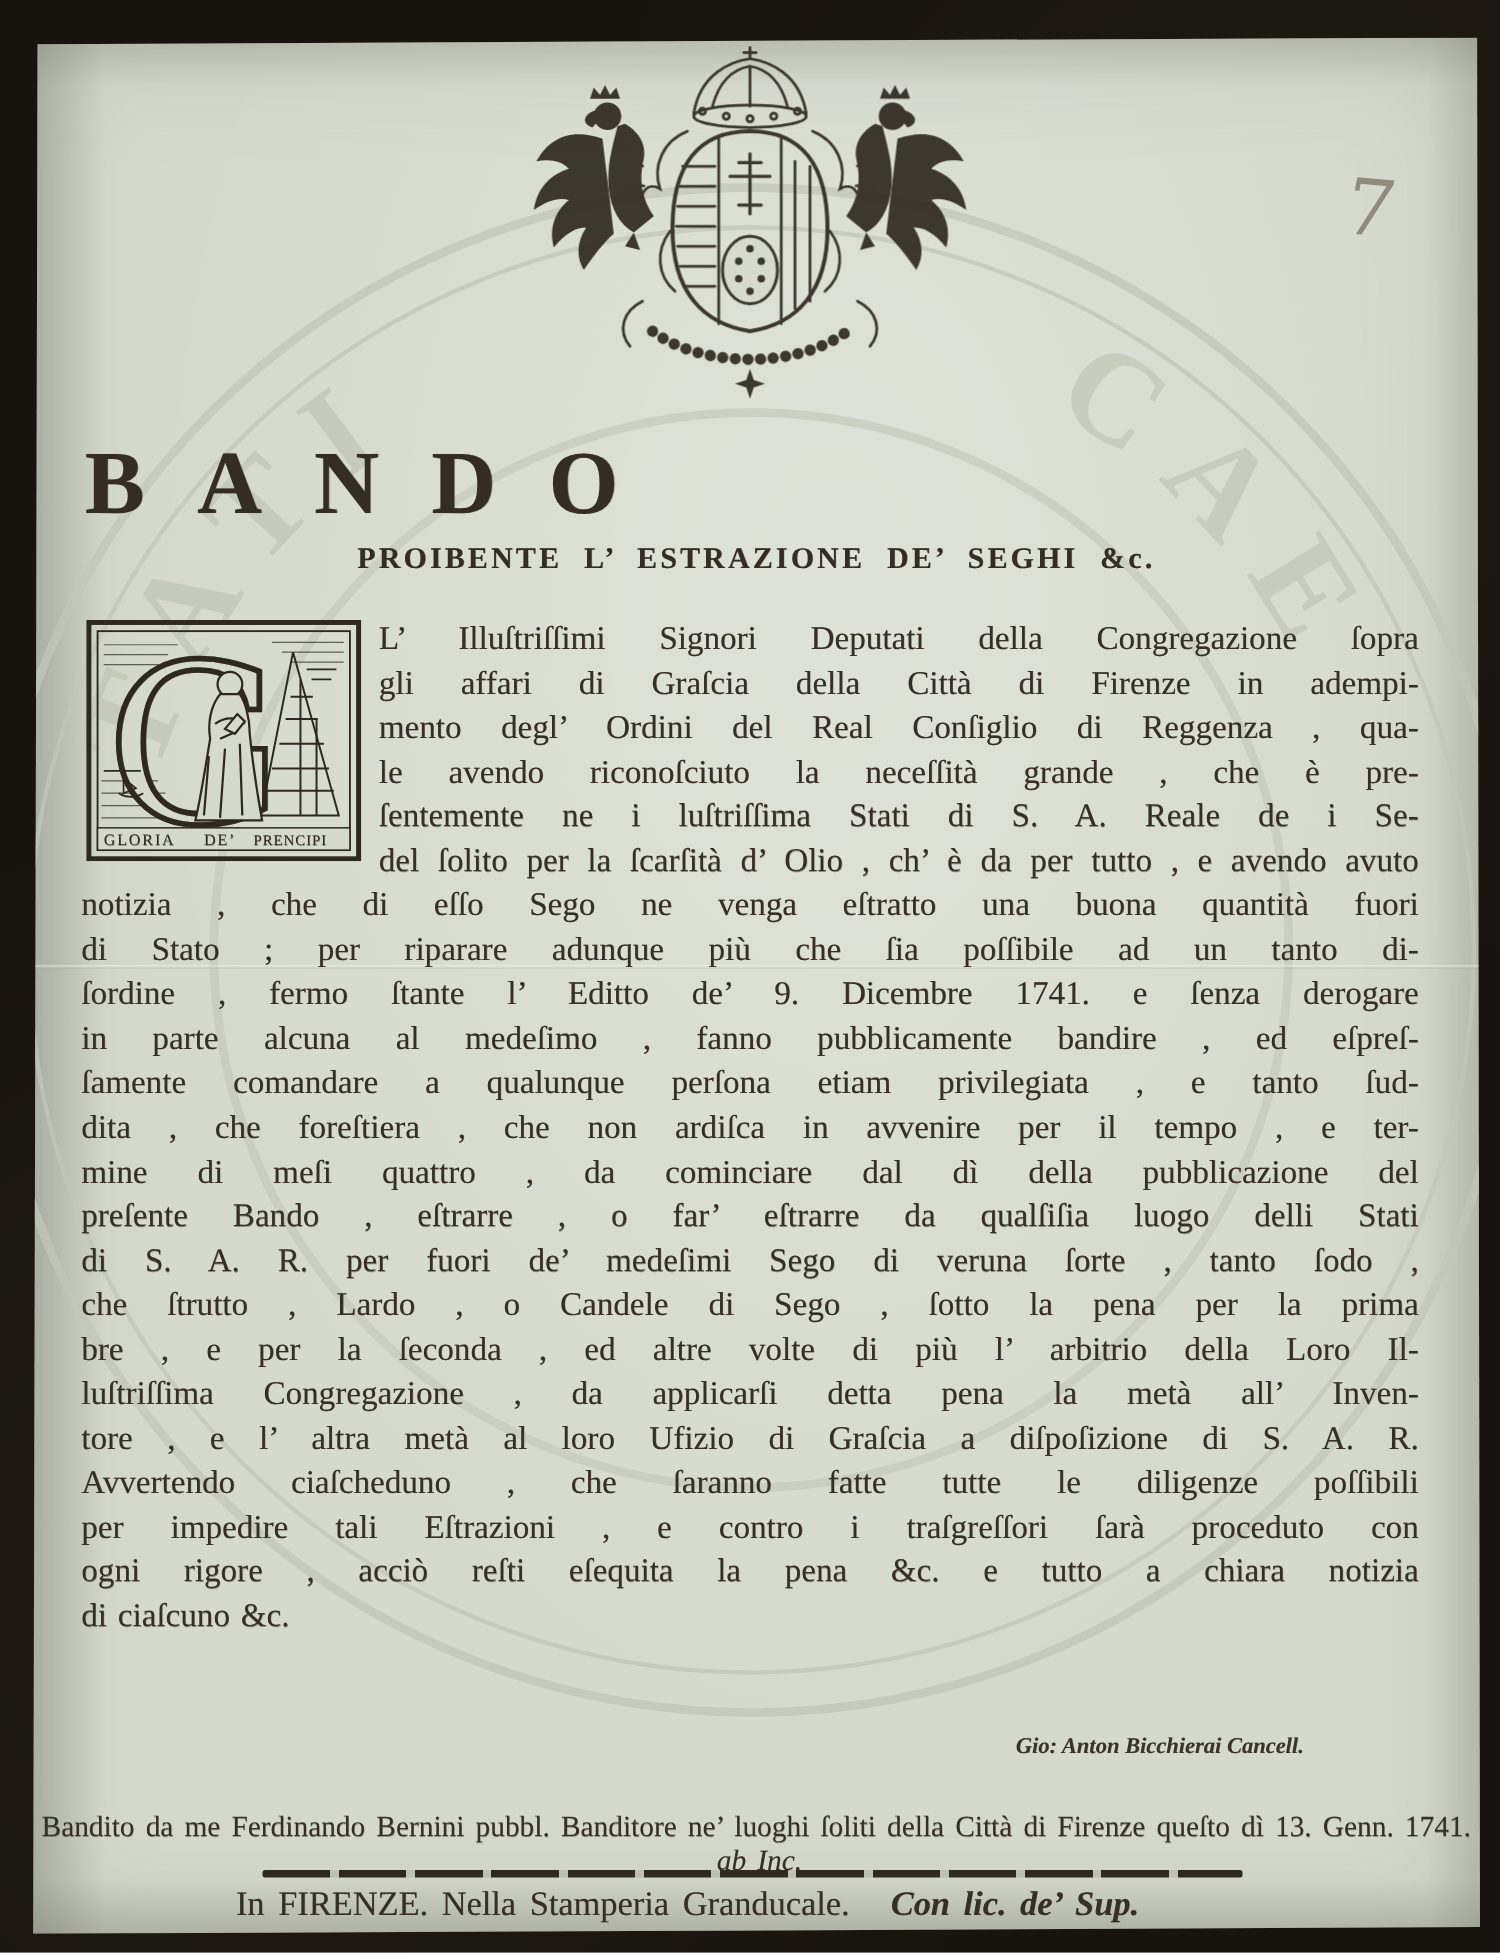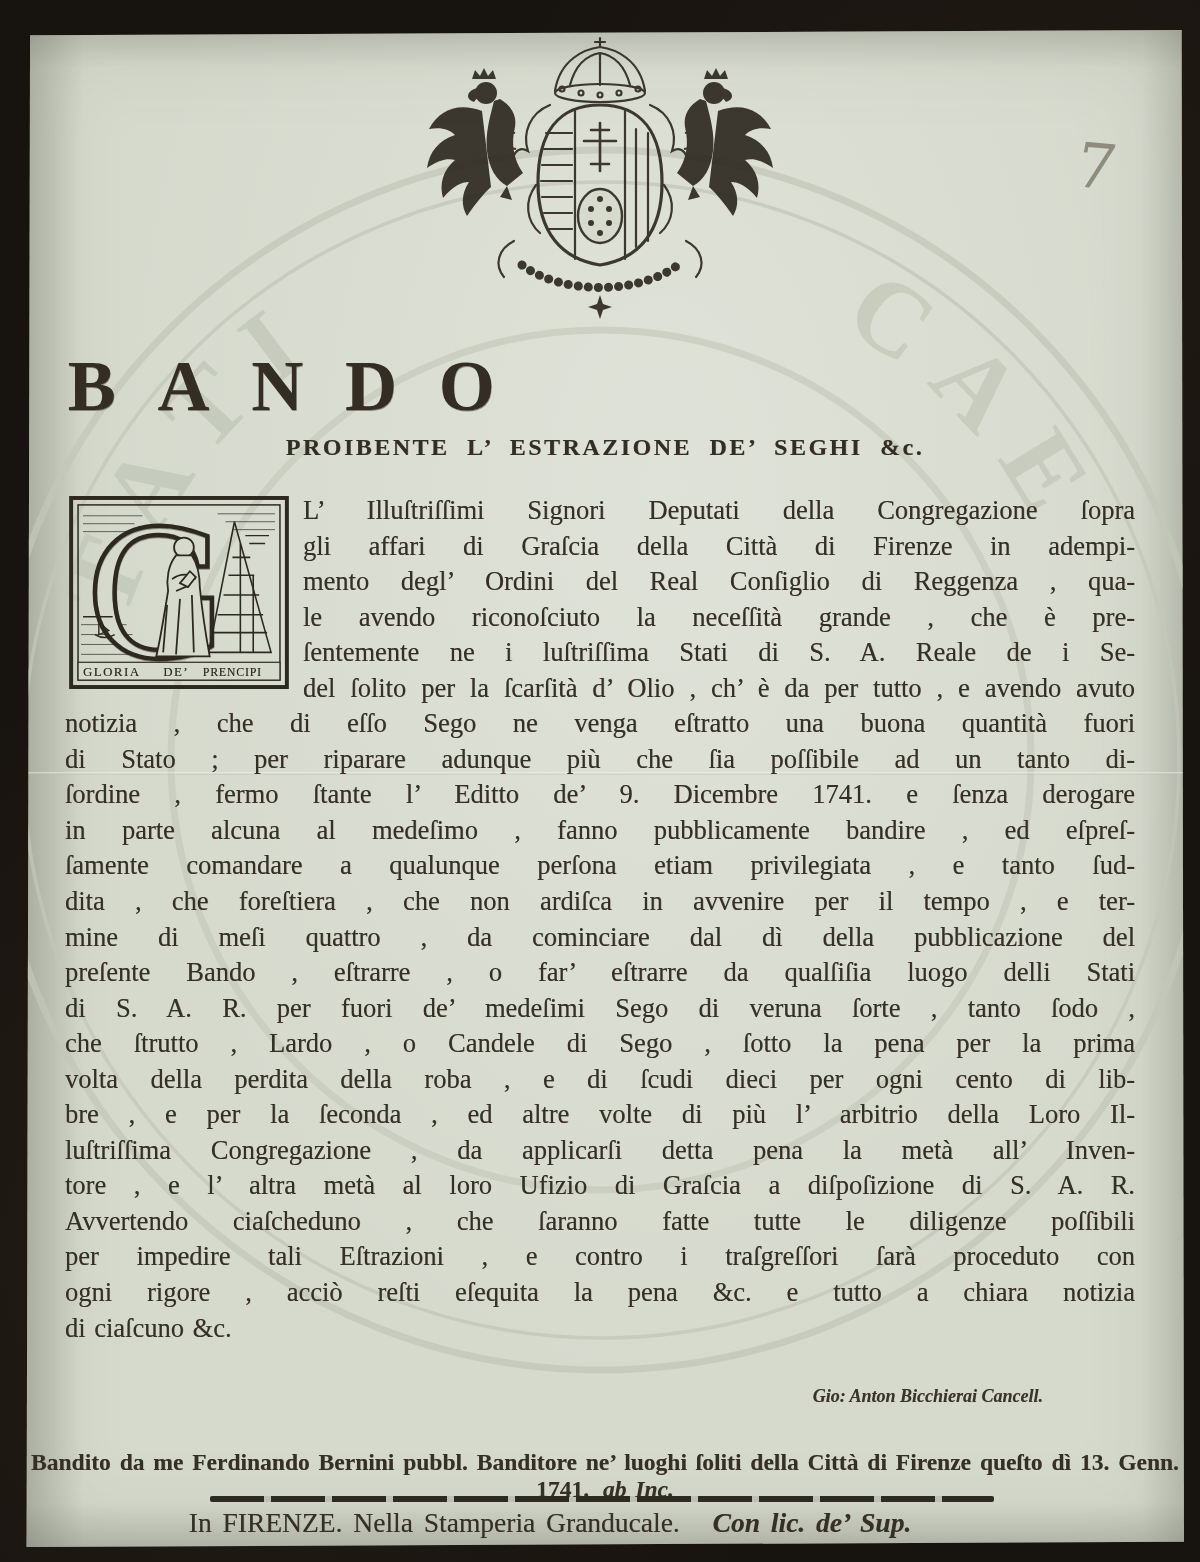--- a/index.html
+++ b/index.html
@@ -51,21 +51,20 @@
   .bl.last{text-align-last:left;}
   .signature{
     position:absolute;left:39px;top:1356px;width:1070px;box-sizing:border-box;
     padding-right:92px;text-align:right;font-style:italic;font-weight:bold;
     font-size:18px;color:#39332a;text-shadow:.3px .3px .5px rgba(48,42,32,.4);
   }
   .bandito{
     position:absolute;left:0;top:1419px;width:100%;text-align:center;
     font-size:23.5px;color:#362f25;word-spacing:3px;
     text-shadow:.3px .3px .4px rgba(48,42,32,.4);
-    font-weight:bold;
   }
   .bandito .it{font-style:italic;margin-left:5px;}
   .rule{
     position:absolute;left:184px;top:1466px;width:784px;height:6px;
     background:repeating-linear-gradient(90deg,
       #2f2a21 0px, #2f2a21 54px, rgba(47,42,33,.12) 54px, rgba(47,42,33,.12) 61px);
     border-radius:2px;
   }
   .imprint{
     position:absolute;left:0;top:1477px;width:100%;text-align:center;
@@ -214,21 +213,20 @@
     <div class="bl">notizia , che di eſſo Sego ne venga eſtratto una buona quantità fuori</div>
     <div class="bl">di Stato ; per riparare adunque più che ſia poſſibile ad un tanto di-</div>
     <div class="bl">ſordine , fermo ſtante l’ Editto de’ 9. Dicembre 1741. e ſenza derogare</div>
     <div class="bl">in parte alcuna al medeſimo , fanno pubblicamente bandire , ed eſpreſ-</div>
     <div class="bl">ſamente comandare a qualunque perſona etiam privilegiata , e tanto ſud-</div>
     <div class="bl">dita , che foreſtiera , che non ardiſca in avvenire per il tempo , e ter-</div>
     <div class="bl">mine di meſi quattro , da cominciare dal dì della pubblicazione del</div>
     <div class="bl">preſente Bando , eſtrarre , o far’ eſtrarre da qualſiſia luogo delli Stati</div>
     <div class="bl">di S. A. R. per fuori de’ medeſimi Sego di veruna ſorte , tanto ſodo ,</div>
     <div class="bl">che ſtrutto , Lardo , o Candele di Sego , ſotto la pena per la prima</div>
-    <div class="bl">volta della perdita della roba , e di ſcudi dieci per ogni cento di lib-</div>
     <div class="bl">bre , e per la ſeconda , ed altre volte di più l’ arbitrio della Loro Il-</div>
     <div class="bl">luſtriſſima Congregazione , da applicarſi detta pena la metà all’ Inven-</div>
     <div class="bl">tore , e l’ altra metà al loro Ufizio di Graſcia a diſpoſizione di S. A. R.</div>
     <div class="bl">Avvertendo ciaſcheduno , che ſaranno fatte tutte le diligenze poſſibili</div>
     <div class="bl">per impedire tali Eſtrazioni , e contro i traſgreſſori ſarà proceduto con</div>
     <div class="bl">ogni rigore , acciò reſti eſequita la pena &amp;c. e tutto a chiara notizia</div>
     <div class="bl last">di ciaſcuno &amp;c.</div>
   </div>
 
   <div class="signature">Gio: Anton Bicchierai Cancell.</div>

